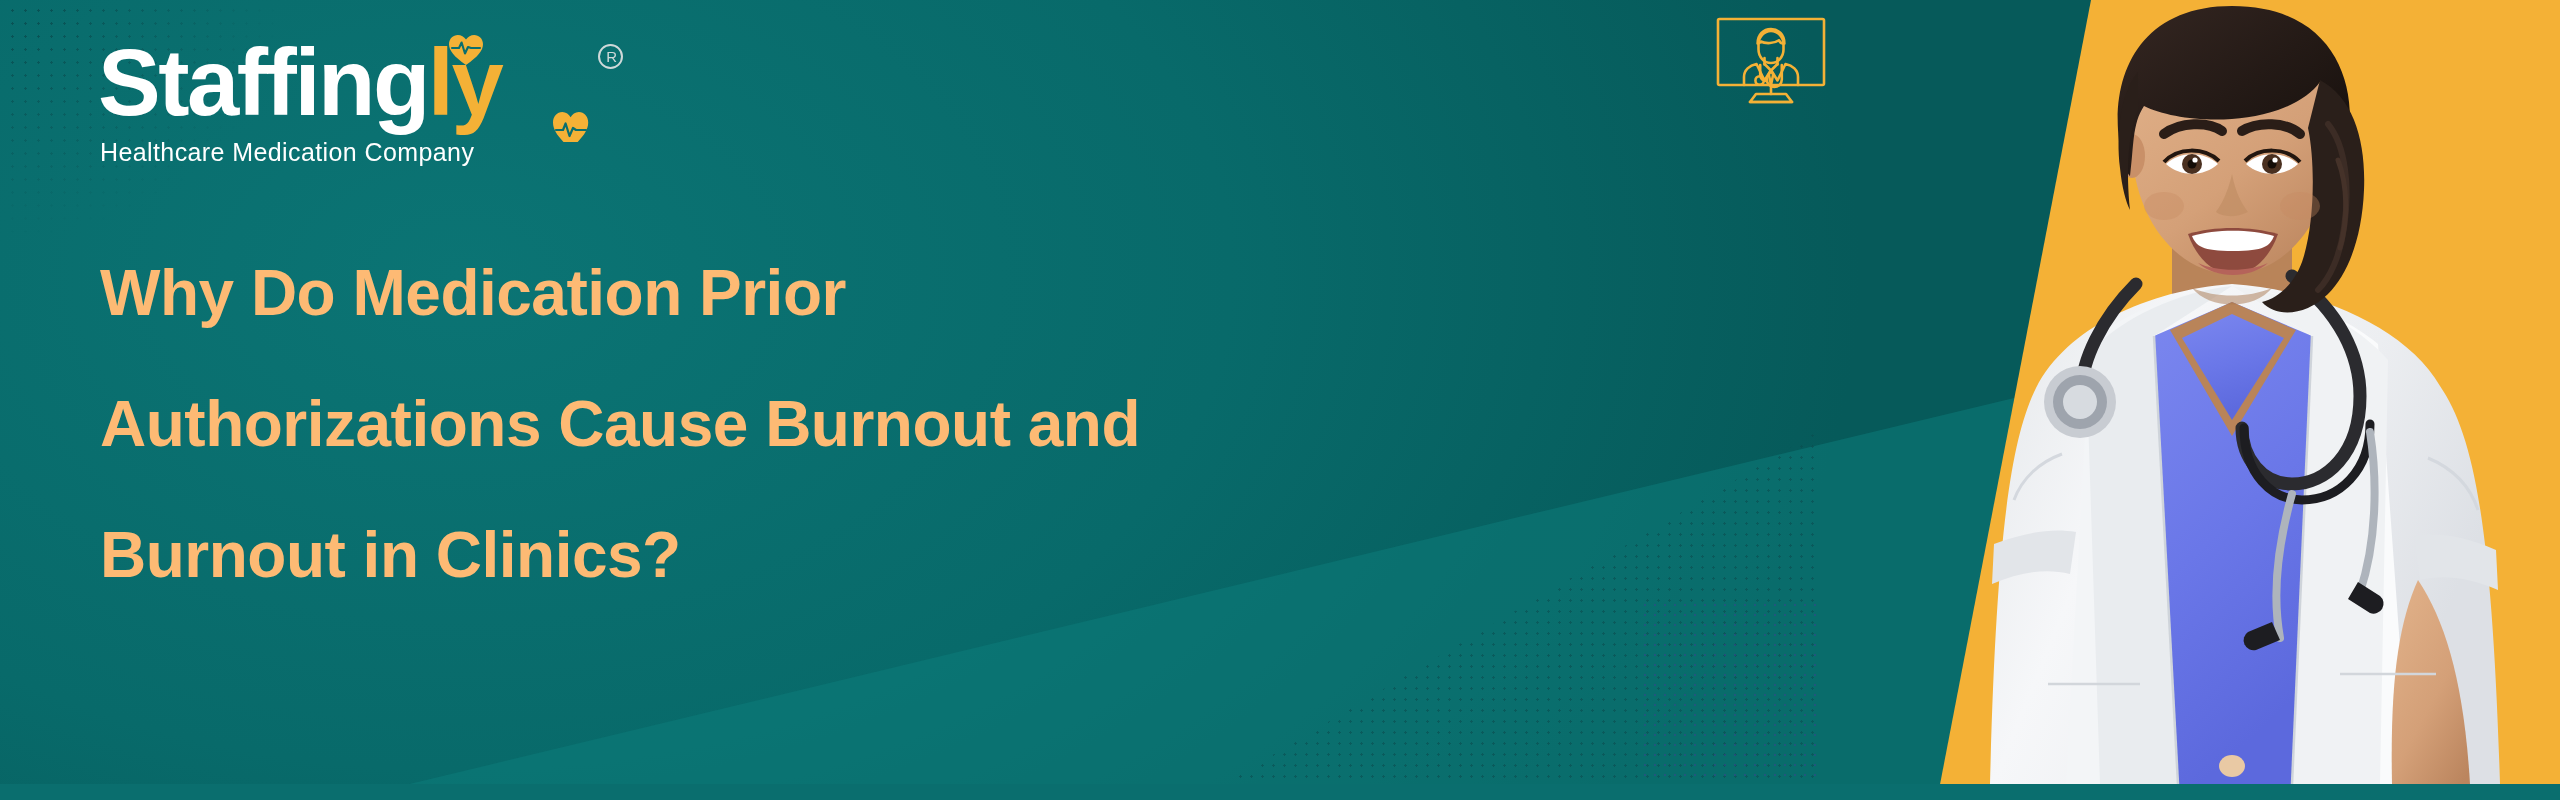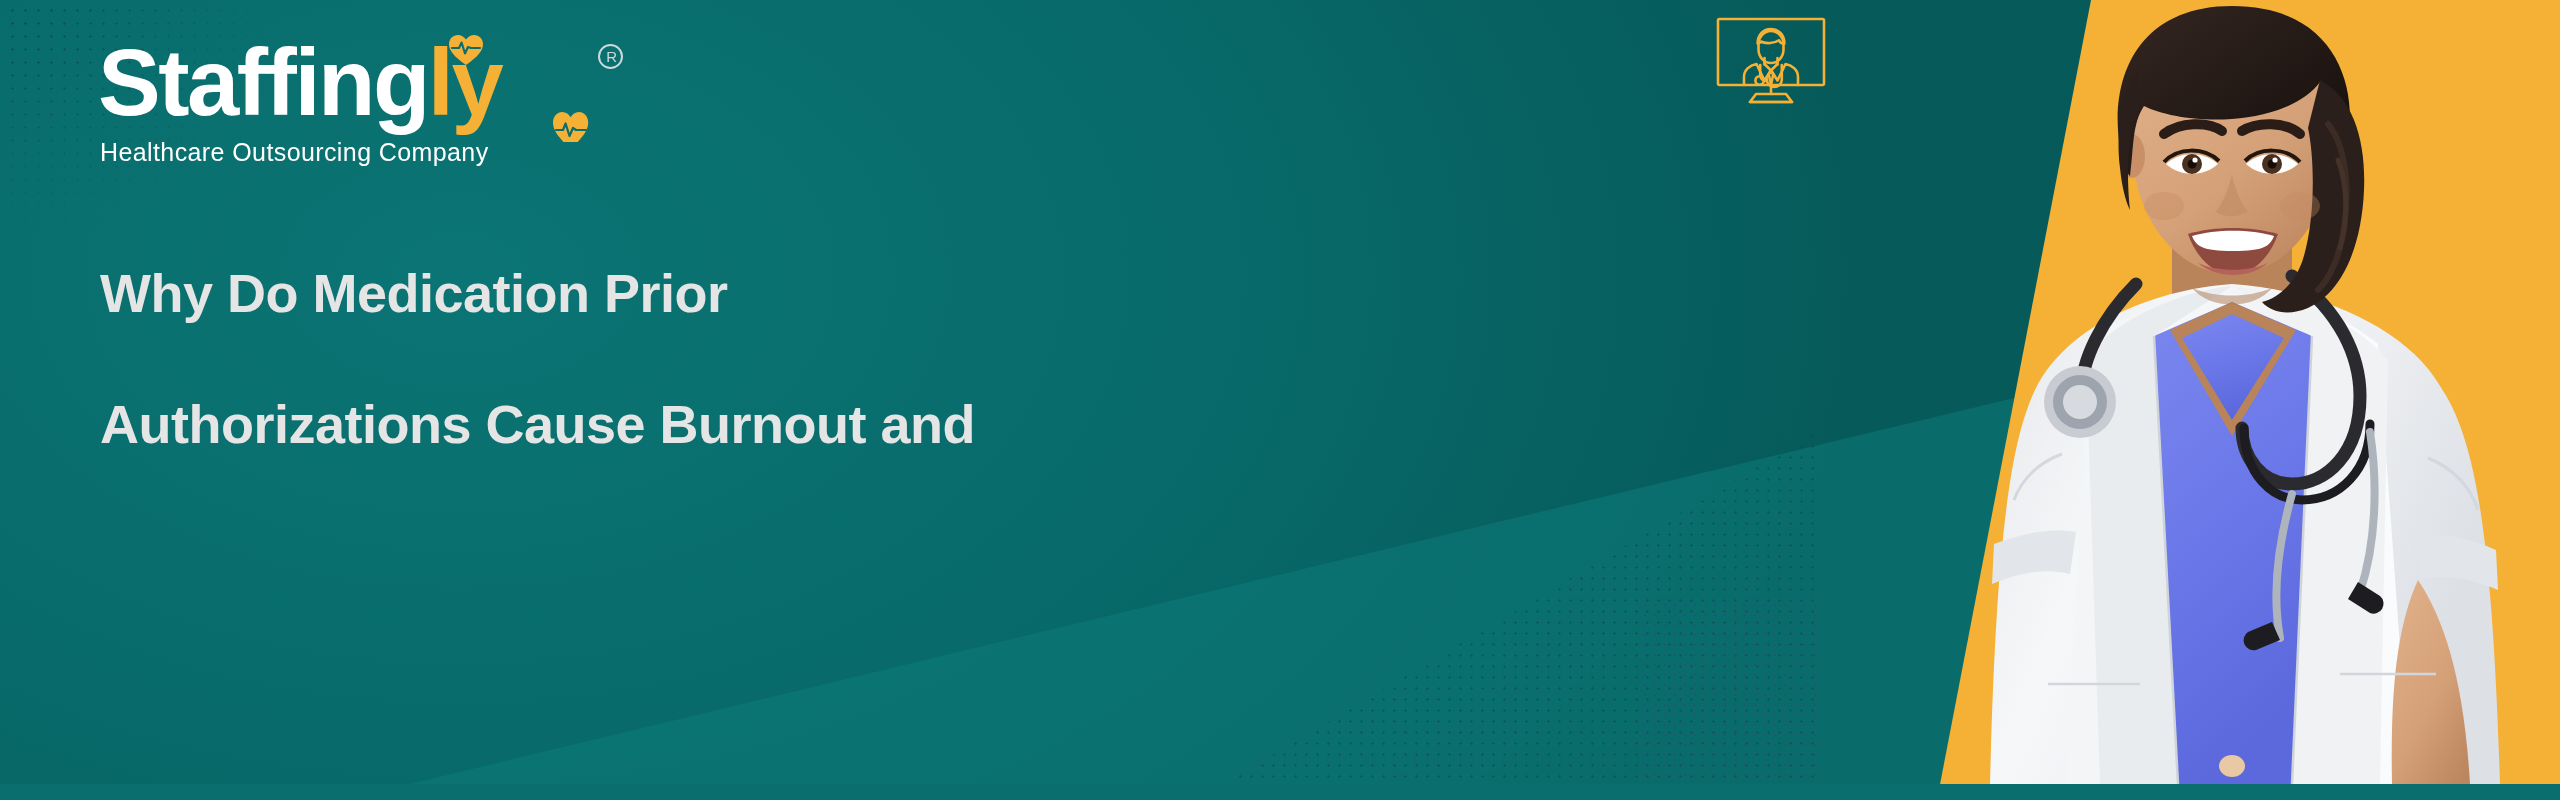--- a/index.html
+++ b/index.html
@@ -110,22 +110,22 @@
     font-weight:400;
     letter-spacing:.4px;
     white-space:nowrap;
   }
 
   
   .headline {
     position:absolute;
     left:100px; top:228px;
     width:1560px;
-    color:#e5e5e5;
-    font-size:54px;
+    color:#fdba74;
+    font-size:64px;
     font-weight:700;
     line-height:131px;
     letter-spacing:-.5px;
   }
   .headline-line { display:block; white-space:nowrap; }
 
   
   .telemed-icon {
     position:absolute;
     left:1712px; top:14px;
@@ -162,26 +162,27 @@
       </svg>
 
       
       <svg class="logo-heart-bot" viewBox="0 0 42 36">
         <path d="M11.5 35 C4.8 28 1 22 1 15.6 C1 9.2 5.2 5 10.3 5 C14.0 5 17.0 7.2 18.6 10.3 C20.2 7.2 23.2 5 26.9 5 C32.0 5 36.2 9.2 36.2 15.6 C36.2 22 32.4 28 25.7 35 Z" fill="#f4b136" transform="translate(2,-3)"></path>
         <path d="M6 20 H13 L15.6 13.5 L19.5 26 L23 18 L26 20 H36" fill="none" stroke="#0a6e6e" stroke-width="2.2" stroke-linecap="round" stroke-linejoin="round"></path>
       </svg>
 
       <span class="logo-reg">R</span>
     </div>
-    <div class="logo-tagline">Healthcare Outsourcing Company</div>
+    <div class="logo-tagline">Healthcare Medication Company</div>
   </div>
 
   <h1 class="headline">
     <span class="headline-line">Why Do Medication Prior</span>
     <span class="headline-line">Authorizations Cause Burnout and</span>
+    <span class="headline-line">Burnout in Clinics?</span>
   </h1>
 
   <svg class="telemed-icon" viewBox="0 0 118 102">
     <g fill="none" stroke="#f4b136" stroke-width="2.6" stroke-linecap="round" stroke-linejoin="round">
       <rect x="6" y="5" width="106" height="66" rx="1.5"></rect>
       <path d="M59 71 v9"></path>
       <path d="M38 88 h42"></path>
       <path d="M44 80 h30 l6 8 H38 Z"></path>
 
       <path d="M46.5 30.5 a12.5 13.5 0 0 1 25 0 v5 a12.5 13.5 0 0 1 -25 0 Z"></path>

